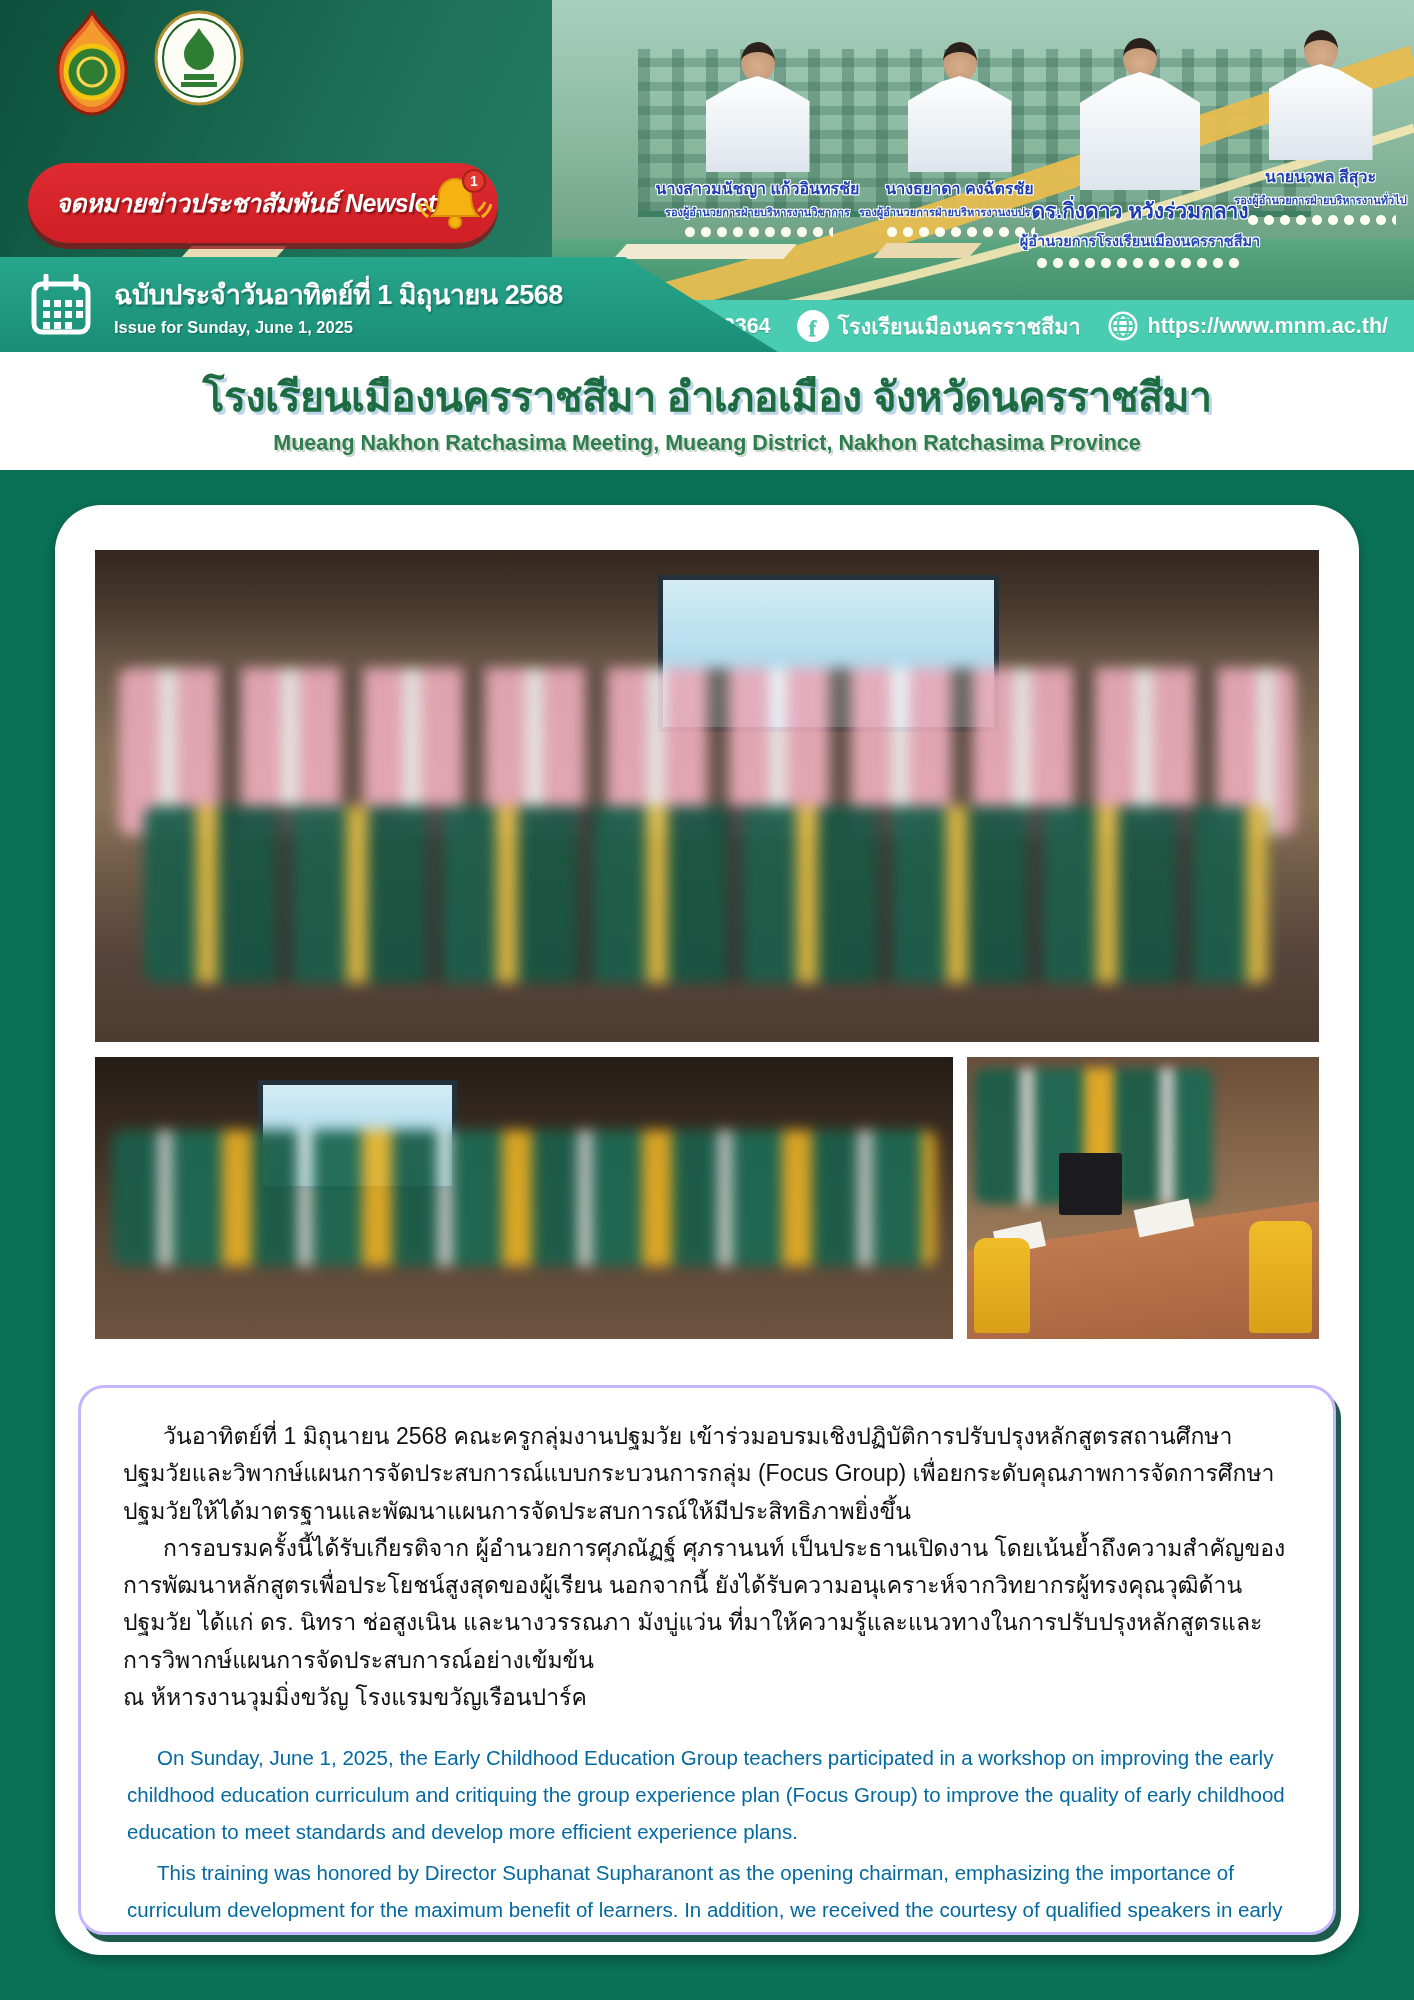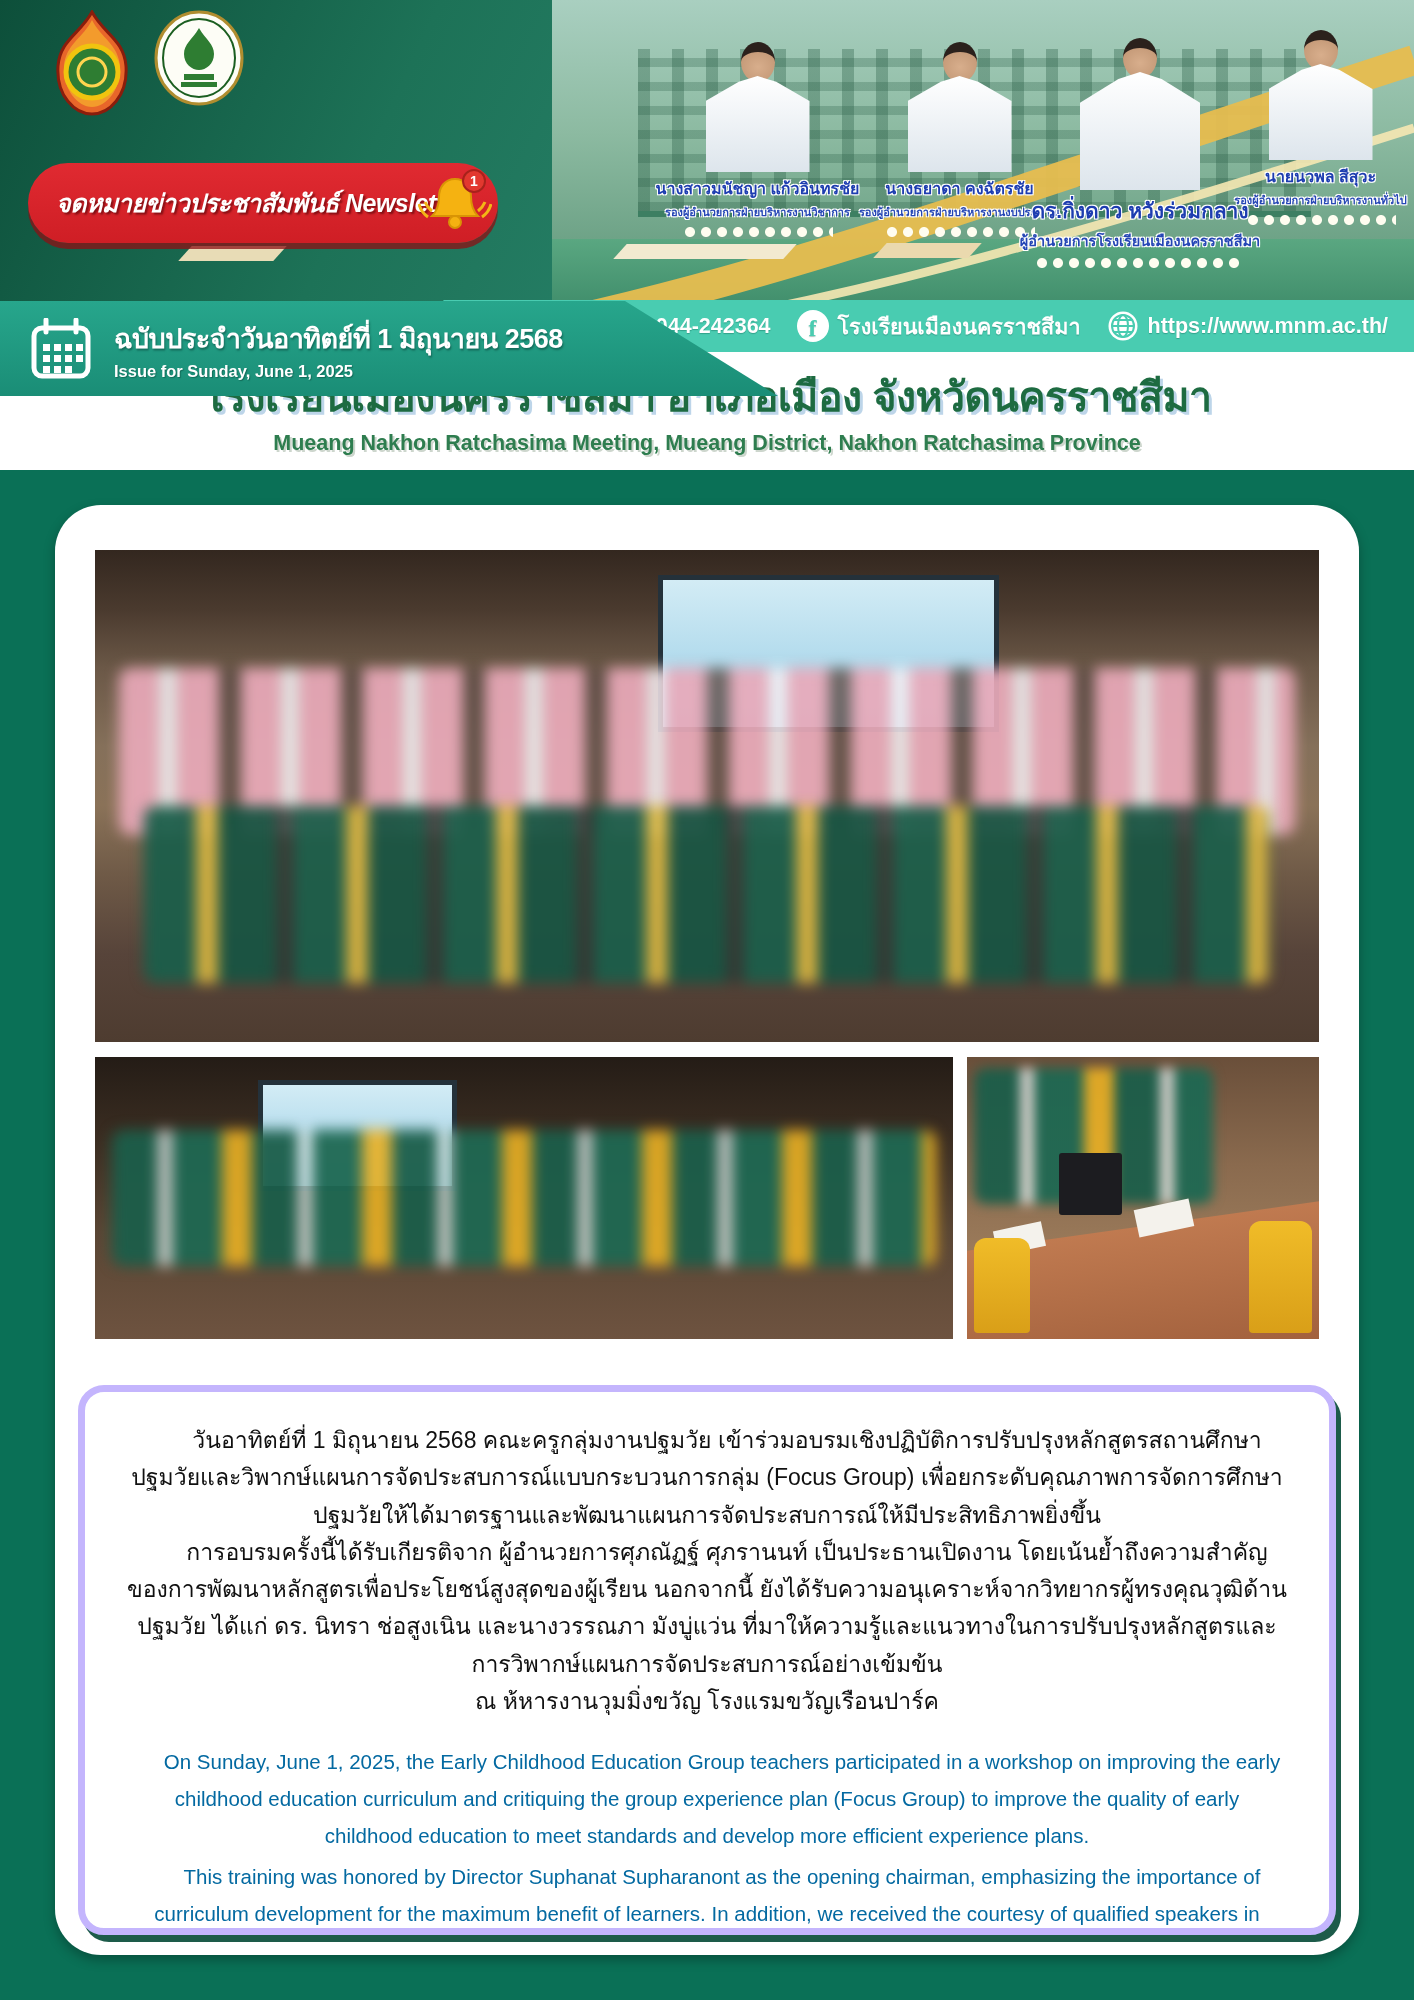--- a/index.html
+++ b/index.html
@@ -49,21 +49,21 @@
     background:radial-gradient(circle at 7px 7px,#fffdf0 4.5px,rgba(255,255,255,0) 5.5px);
     background-size:16px 15px;background-repeat:repeat-x;}
   .staff-block.big .s-name{font-size:21px;}
   .staff-block.big .s-title{font-size:14.5px;}
   .staff-block.big .garland{width:210px;}
   .staff-block.big .jacket{width:120px;height:118px;}
   
   .date-band{position:absolute;left:0;top:257px;width:780px;height:95px;z-index:6;
     background:linear-gradient(#27a68c,#1a8d76);
     clip-path:polygon(0 0,625px 0,778px 100%,0 100%);
-    display:flex;align-items:center;padding-left:30px;box-sizing:border-box;gap:22px;margin-top:44px;}
+    display:flex;align-items:center;padding-left:30px;box-sizing:border-box;gap:22px;}
   .date-txts{display:flex;flex-direction:column;gap:2px;}
   .date-thai{color:#fff;font-weight:bold;font-size:27px;letter-spacing:-.5px;
     text-shadow:1px 2px 2px rgba(10,70,58,.55);}
   .date-en{color:#fff;font-weight:bold;font-size:16.5px;text-shadow:1px 1px 1px rgba(10,70,58,.5);}
   
   .contact-bar{position:absolute;left:380px;right:0;top:300px;height:52px;z-index:5;
     background:#49ccb1;clip-path:polygon(64px 0,100% 0,100% 100%,0 100%);
     display:flex;align-items:center;justify-content:flex-end;gap:26px;
     padding-right:26px;box-sizing:border-box;}
   .c-item{display:flex;align-items:center;gap:9px;color:#fff;font-size:21.5px;font-weight:bold;
@@ -98,22 +98,22 @@
     rgba(24,84,66,.95) 74px 132px,rgba(46,56,52,.85) 132px 150px);}
   .crowd.mixgreen{background:repeating-linear-gradient(90deg,
     rgba(27,94,74,.95) 0 46px,rgba(240,244,246,.75) 46px 60px,
     rgba(30,104,82,.95) 60px 110px,rgba(233,176,36,.9) 110px 140px);}
   .table-cloth{position:absolute;background:linear-gradient(#c07a50,#a05f3c);transform:rotate(-8deg);}
   .chair{position:absolute;border-radius:12px 12px 4px 4px;background:linear-gradient(#f0bc28,#d99f18);}
   .laptop{position:absolute;background:#1c1c20;border-radius:3px;}
   .paper{position:absolute;background:#f4f2ec;transform:rotate(-12deg);}
   
   .text-frame{position:absolute;left:23px;top:880px;width:1258px;height:550px;box-sizing:border-box;
-    border:7px solid #c4b5fd;border-radius:26px;background:#fff;
-    box-shadow:5px 7px 0 rgba(17,82,64,.95);padding:30px 42px 20px 42px;overflow:hidden;text-align:center;}
+    border:3px solid #c4b5fd;border-radius:26px;background:#fff;
+    box-shadow:5px 7px 0 rgba(17,82,64,.95);padding:30px 42px 20px 42px;overflow:hidden;}
   .thai-p{font-size:23px;color:#101010;line-height:1.62;margin:0;text-indent:40px;letter-spacing:0;}
   .thai-p.noindent{text-indent:0;}
   .en-p{font-size:20.5px;color:#0369a1;line-height:1.8;margin:4px;text-indent:30px;}
   .en-p.first{margin-top:24px;}
   svg{display:block;}
 </style>
 </head>
 <body>
 
 <div class="hero">

